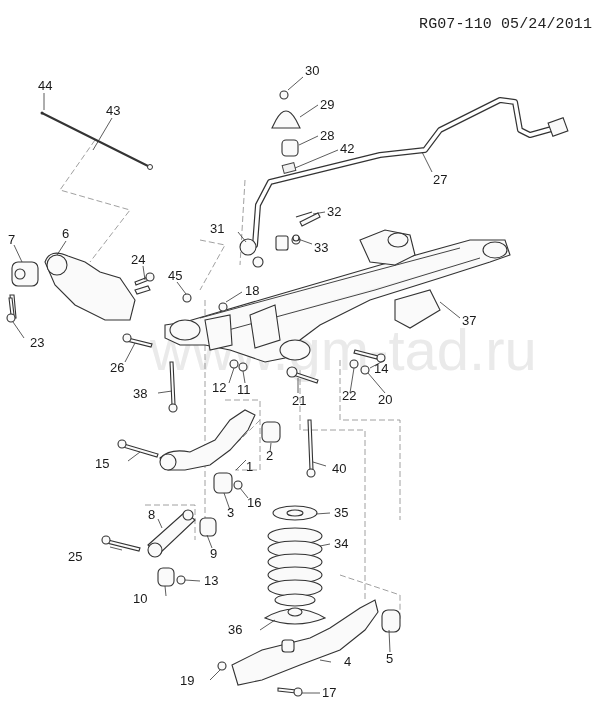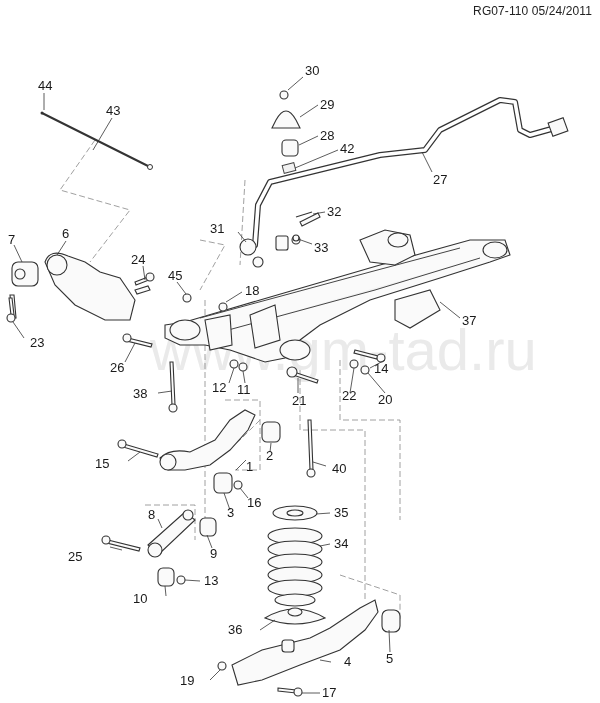--- a/index.html
+++ b/index.html
@@ -1,18 +1,18 @@
 <!DOCTYPE html>
 <html><head>
 <meta charset="utf-8">
 <style>
   html, body { margin:0; padding:0; background:#ffffff; }
   body { width:600px; height:703px; position:relative; overflow:hidden;
          font-family:"Liberation Sans", sans-serif; color:#222; }
-  #header-code { position:absolute; top:4px; right:8px; font-size:12px; color:#222; letter-spacing:0.1px; }
+  #header-code { position:absolute; top:16px; right:8px; font-size:15px; color:#222; letter-spacing:0.1px;font-family:Liberation Mono, monospace; }
   #diagram { position:absolute; left:0; top:0; width:600px; height:703px; }
   .part { fill:#fafafa; stroke:#333; stroke-width:1.1; }
   .part-light { fill:#f2f2f2; stroke:#444; stroke-width:1; }
   .wire { fill:none; stroke:#333; stroke-width:1.2; }
   .bar { fill:none; stroke:#333; stroke-width:6; stroke-linecap:round; stroke-linejoin:round; }
   .bar-in { fill:none; stroke:#fff; stroke-width:3.6; stroke-linecap:round; stroke-linejoin:round; }
   .leader { stroke:#333; stroke-width:0.8; fill:none; }
   .dash { stroke:#888; stroke-width:0.8; stroke-dasharray:6 3; fill:none; }
   .callout { font-size:13px; fill:#1a1a1a; font-family:"Liberation Sans", sans-serif; }
   .watermark { font-size:58px; fill:#d9d9d9; font-family:"Liberation Sans", sans-serif; opacity:0.55; }

